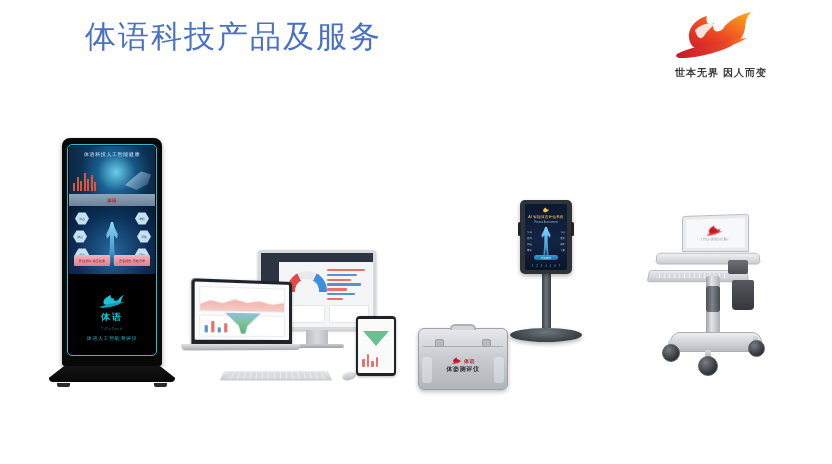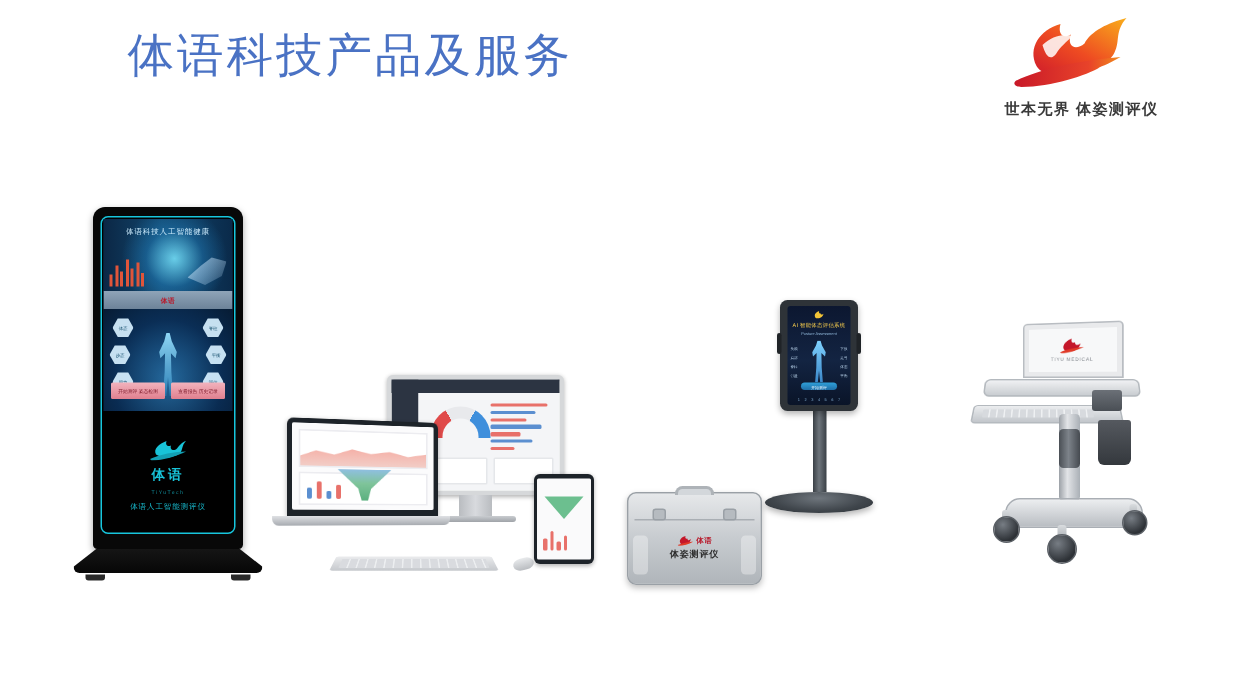--- a/index.html
+++ b/index.html
@@ -270,21 +270,21 @@
         <linearGradient id="st" x1="0" y1="0" x2="1" y2="0">
           <stop offset="0%" stop-color="#c81828"></stop>
             <stop offset="70%" stop-color="#e8432a"></stop>
           <stop offset="100%" stop-color="#f28a1c"></stop>
         </linearGradient>
       </defs>
       <path d="M20 34 C14 22 22 10 36 6 C34 13 38 16 43 13 C40 21 46 24 52 19 C56 11 68 5 80 2 C72 11 76 17 72 25 C68 34 52 40 36 40 C28 40 22 38 20 34 Z" fill="url(#fl)"></path>
       <path d="M24 20 C30 14 38 12 44 14 C40 18 36 21 33 26 C29 31 26 27 24 20 Z" fill="#fff" opacity=".85"></path>
       <path d="M6 44 C22 36 50 30 76 28 C66 34 58 36 62 35 C54 40 30 48 10 48 C6 48 4 46 6 44 Z" fill="url(#st)"></path>
     </svg>
-    <div class="logo-tagline">世本无界  体姿测评仪</div>
+    <div class="logo-tagline">世本无界  因人而变</div>
   </div>
 
   <div class="products">
 
     <div class="product p1">
       <div class="art">
         <div class="kiosk-body">
           <div class="kiosk-glow"></div>
 
           <div class="kiosk-screen">

